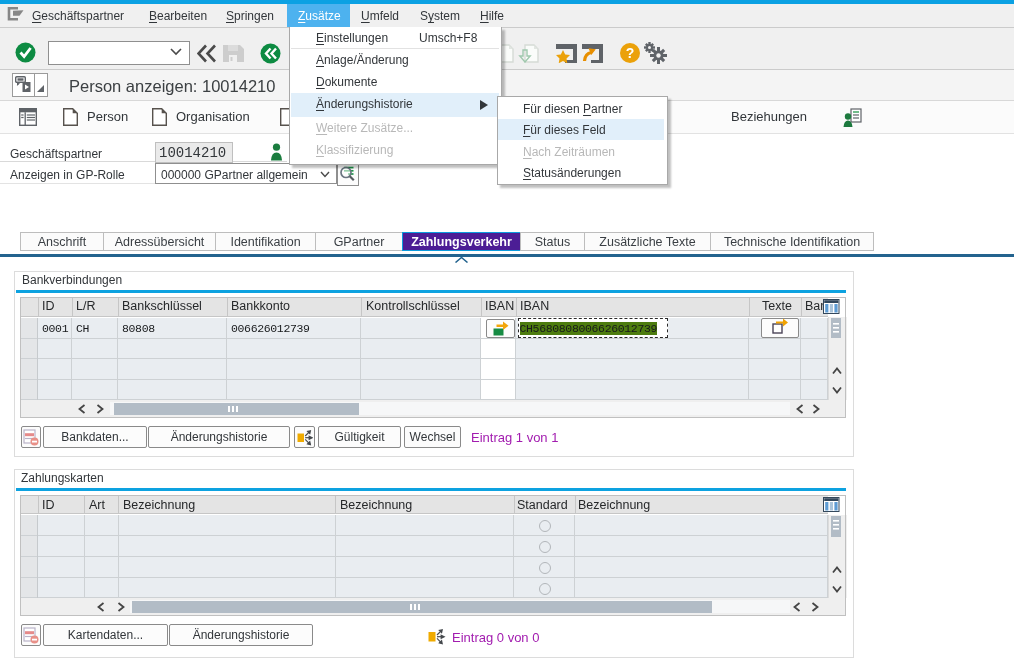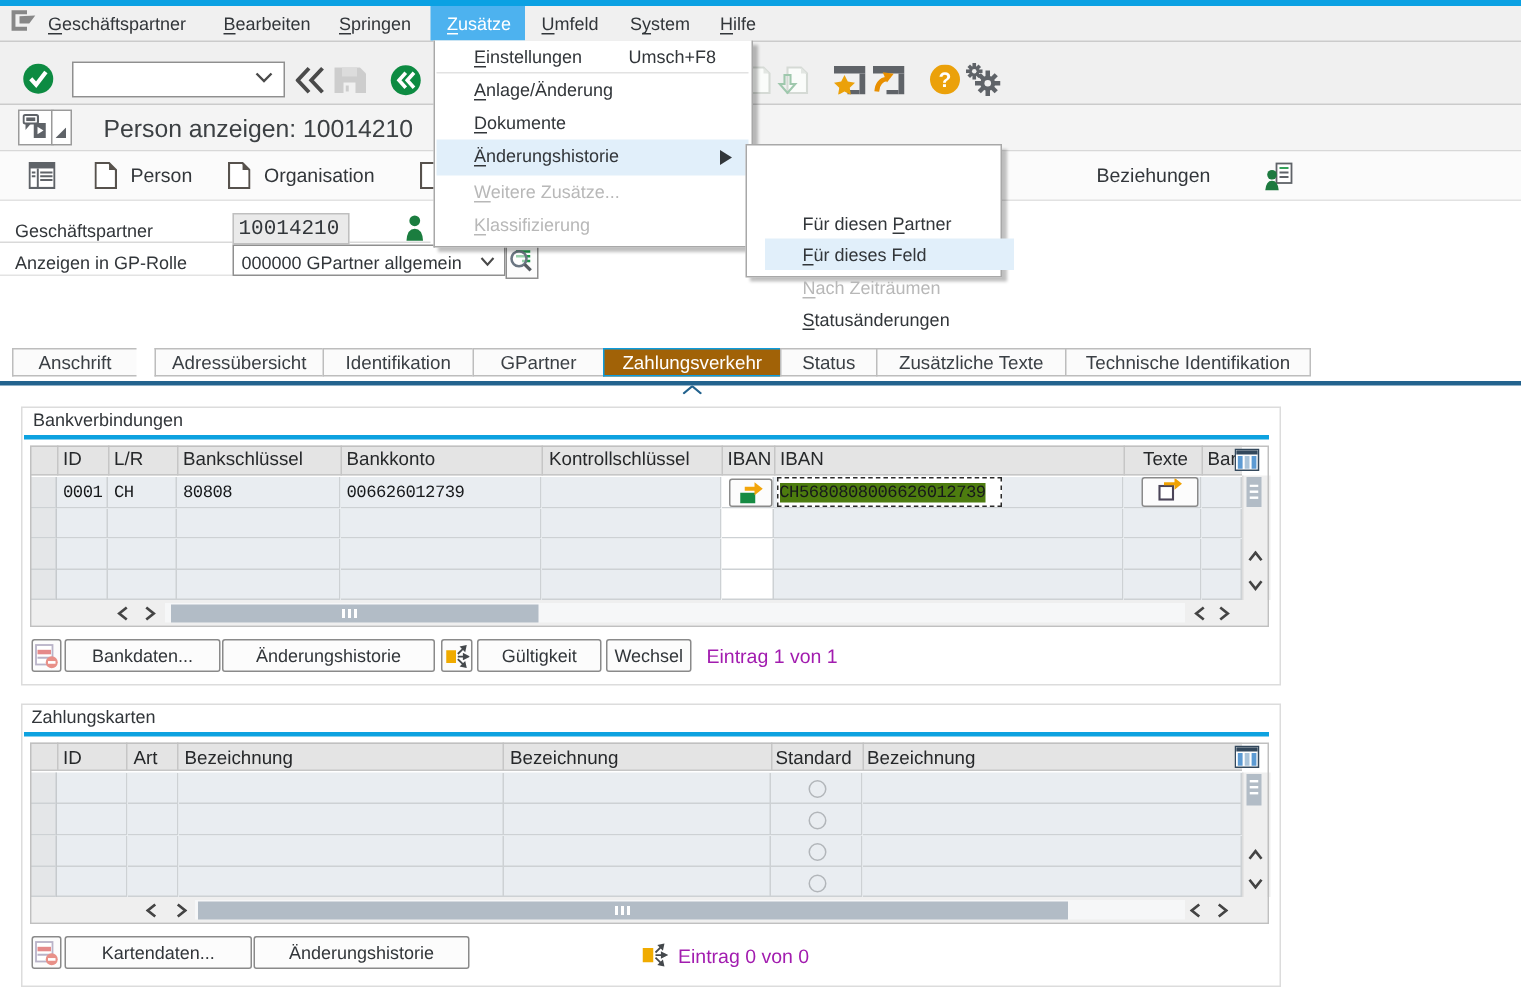--- a/index.html
+++ b/index.html
@@ -19,41 +19,41 @@
 .atxt{position:absolute;color:#32363a;}
 #okcombo{left:48px;top:41px;width:140px;height:22px;background:#fff;border:1px solid #8f8f8f;}
 .lbl{position:absolute;color:#32363a;font-size:12px;}
 #f1{left:155px;top:142px;width:76px;height:19px;background:#eaeaea;border:1px solid #bfbfbf;}
 #f1 span{position:absolute;left:3px;top:2px;font-size:14px;letter-spacing:0;}
 #f2{left:155px;top:163px;width:180px;height:19px;background:#fff;border:1px solid #8f8f8f;}
 #f2 span{position:absolute;left:5px;top:4px;font-size:12px;}
 #sbtn{left:337px;top:163px;width:20px;height:21px;background:#fcfcfc;border:1px solid #8f8f8f;}
 .tab{position:absolute;top:232px;height:19px;background:#fbfbfb;border:1px solid #bdbdbd;border-right:none;color:#3a3f44;text-align:center;font-size:12.5px;line-height:19px;box-sizing:border-box;}
 .tab.last{border-right:1px solid #bdbdbd;}
-.tab.sel{background:#a16207;color:#fff;border-color:#0c9bdd;}
+.tab.sel{background:#4c1d95;color:#fff;border-color:#0c9bdd;font-weight:bold;}
 #tabline{left:0;top:254px;width:1014px;height:3px;background:#23638e;}
 .grp{position:absolute;left:14px;width:838px;border:1px solid #dcdcdc;background:#fff;}
 .grptitle{position:absolute;color:#32363a;font-size:12px;}
 .thead{position:absolute;left:20px;width:808px;height:20px;background:#e4e4e4;border-bottom:1px solid #c6c6c6;box-sizing:border-box;}
 .touter{position:absolute;left:20px;width:826px;border:1px solid #c0c0c0;box-sizing:border-box;pointer-events:none;}
 .th{position:absolute;color:#26282a;font-size:12.5px;top:2px;}
 .hsep{position:absolute;top:0;width:1px;height:20px;background:#c6c6c6;}
 .cell{position:absolute;background:#e9edf1;box-shadow:inset -1px -1px 0 #cdd1d4;}
 .selc{position:absolute;background:#e4e6e8;box-shadow:inset 0 -1px 0 #cdd1d4;border-right:1px solid #c6cacd;box-sizing:border-box;}
 .val{position:absolute;font-family:"Liberation Mono",monospace;font-size:11.5px;letter-spacing:-0.35px;color:#17191b;top:4.5px;}
 .btn{position:absolute;background:#fcfcfc;border:1px solid #8a8a8a;border-radius:2px;color:#32363a;text-align:center;font-size:12px;box-sizing:border-box;}
 .scrow{position:absolute;background:#efefef;}
 .vstrip{position:absolute;background:#efefef;border-left:1px solid #dcdcdc;}
 .thumb{position:absolute;background:#b2bcc6;}
 .etxt{position:absolute;color:#a21caf;}
 #menu{left:289px;top:27px;width:211px;height:137px;background:#fff;border:1px solid #a8a8a8;border-top:none;box-shadow:3px 3px 2px rgba(0,0,0,0.25);}
 #submenu{left:497px;top:96px;width:169px;height:87px;background:#fff;border:1px solid #a8a8a8;box-shadow:3px 3px 2px rgba(0,0,0,0.25);}
 .mi{position:absolute;left:1px;width:208px;height:22px;}
 .mi span{position:absolute;left:25px;top:4px;white-space:nowrap;font-size:12px;}
-.smi{position:absolute;left:12px;width:166px;height:21px;margin-top:40px;}
+.smi{position:absolute;left:0;width:166px;height:21px;}
 .smi span{position:absolute;left:25px;top:4px;white-space:nowrap;font-size:12px;}
 .dis{color:#b8b8b8;}
 .hi{background:#e1effa;}
 </style></head>
 <body>
 <div id="app">
 <div class="abs" id="topline"></div>
 <div class="abs" id="menubar">
   <span class="mitem" style="left:32px"><u>G</u>eschäftspartner</span>
   <span class="mitem" style="left:149px"><u>B</u>earbeiten</span>
@@ -224,21 +224,21 @@
 <svg class="abs" style="left:339px;top:165px" width="17" height="17">
       <g stroke="#1d9648" stroke-width="1.7">
         <line x1="5" y1="2.6" x2="14.5" y2="2.6"></line>
         <line x1="5" y1="5.8" x2="14.5" y2="5.8"></line>
         <line x1="9" y1="9" x2="14.5" y2="9"></line>
       </g>
       <circle cx="7" cy="7.5" r="5" fill="rgba(255,255,255,0.55)" stroke="#6b7682" stroke-width="1.7"></circle>
       <line x1="10.8" y1="11.3" x2="14.8" y2="15.3" stroke="#565b60" stroke-width="2.2"></line>
     </svg>
 
-<div class="tab" style="left:8px;width:83px;">Anschrift</div>
+<div class="tab" style="left:20px;width:83px;">Anschrift</div>
 <div class="tab" style="left:103px;width:112px;">Adressübersicht</div>
 <div class="tab" style="left:215px;width:100px;">Identifikation</div>
 <div class="tab" style="left:315px;width:87px;">GPartner</div>
 <div class="tab sel" style="left:402px;width:118px;">Zahlungsverkehr</div>
 <div class="tab" style="left:520px;width:64px;">Status</div>
 <div class="tab" style="left:584px;width:126px;">Zusätzliche Texte</div>
 <div class="tab last" style="left:710px;width:164px;">Technische Identifikation</div>
 <div class="abs" id="tabline"></div>
 <svg class="abs" style="left:455px;top:257px" width="13" height="6">
       <path d="M0.5,5.5 l6,-5 6,5" fill="#fff" stroke="#23638e" stroke-width="1.5"></path>

